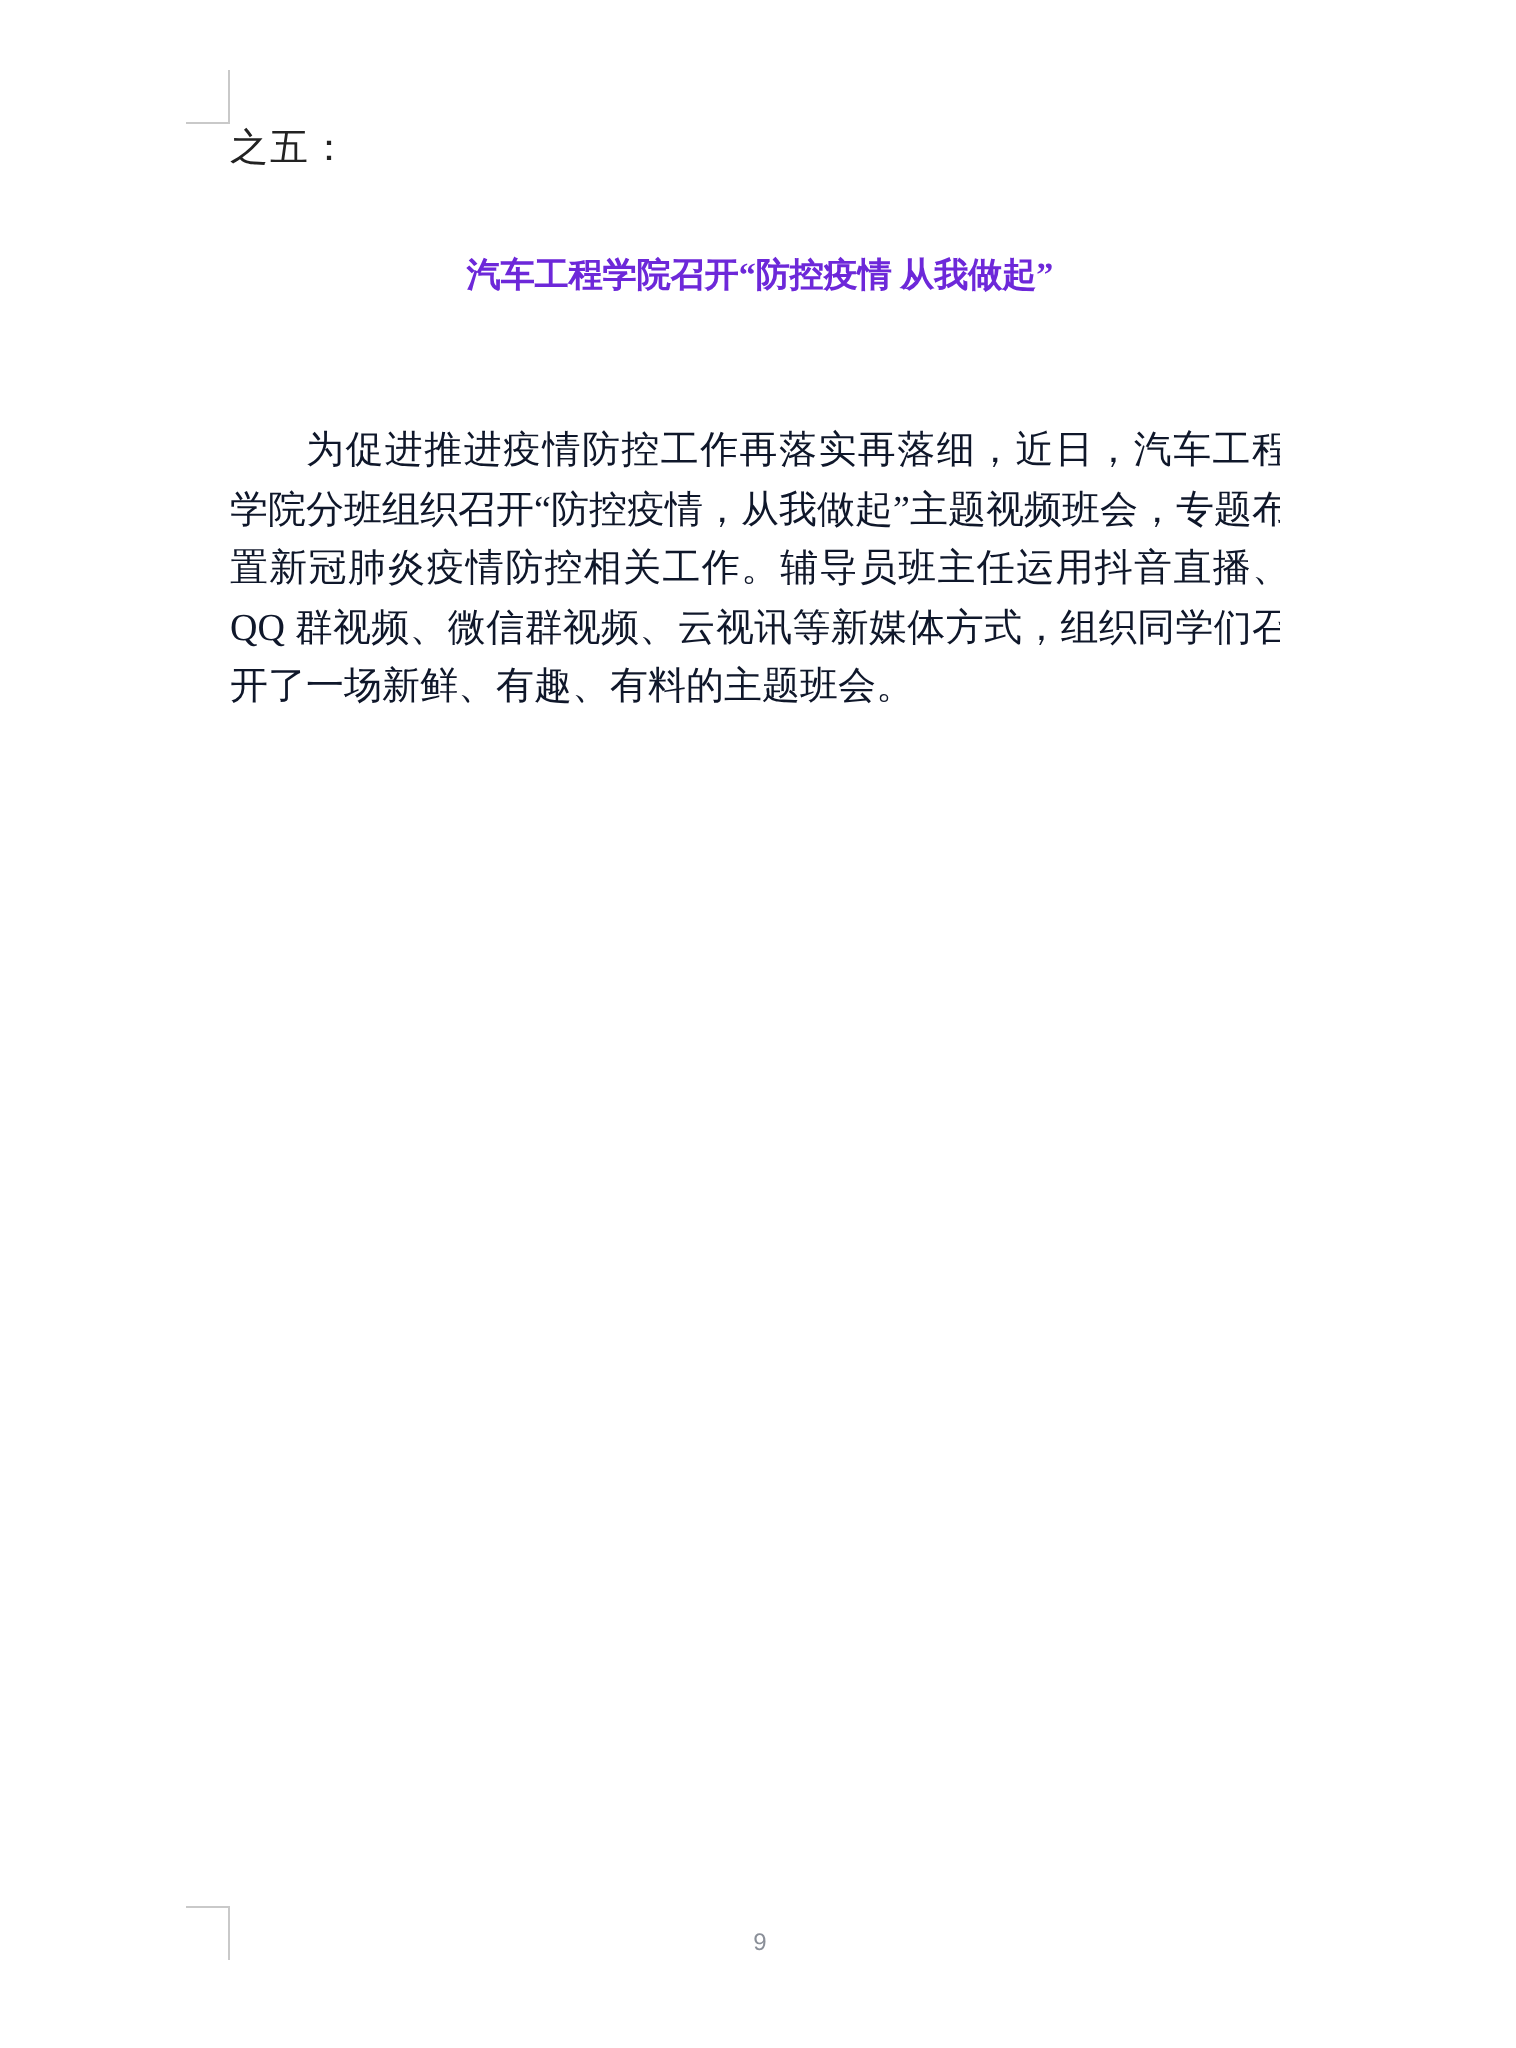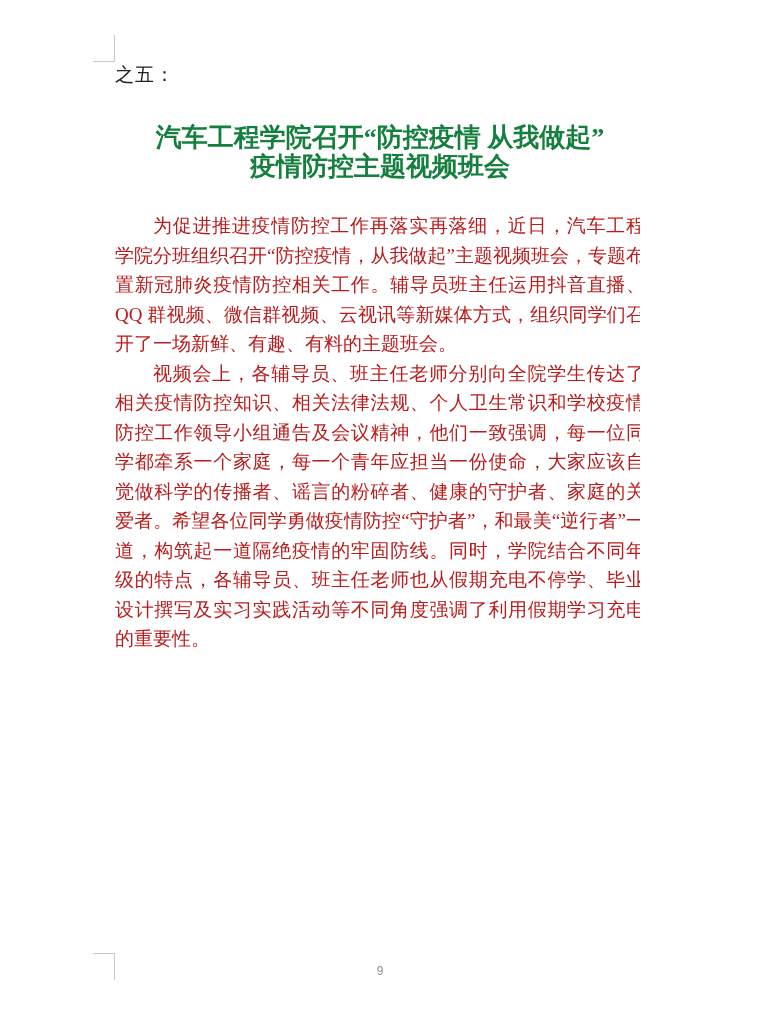--- a/index.html
+++ b/index.html
@@ -33,33 +33,33 @@
     letter-spacing: 1px;
     color: #222222;
   }
   .title {
     position: absolute;
     left: 115px;
     top: 123px;
     width: 530px;
     text-align: center;
     font-weight: bold;
-    font-size: 26px;
+    font-size: 17px;
     line-height: 29px;
-    color: #15803d;
+    color: #6d28d9;
   }
   .body-text {
     position: absolute;
     left: 115px;
     top: 211px;
     width: 530px;
     font-size: 19px;
     line-height: 29.5px;
     text-align: justify;
-    color: #b91c1c;
+    color: #0f172a;
   }
   .body-text p {
     margin: 0;
     text-indent: 2em;
   }
   .page-number {
     position: absolute;
     left: 115px;
     top: 964px;
     width: 530px;
@@ -76,23 +76,21 @@
 
   <div class="crop crop-tl"></div>
   <div class="crop crop-tr"></div>
   <div class="crop crop-bl"></div>
   <div class="crop crop-br"></div>
 
   <div class="series-label">之五：</div>
 
   <div class="title">
     <div>汽车工程学院召开“防控疫情 从我做起”</div>
-    <div>疫情防控主题视频班会</div>
   </div>
 
   <div class="body-text">
     <p>为促进推进疫情防控工作再落实再落细，近日，汽车工程学院分班组织召开“防控疫情，从我做起”主题视频班会，专题布置新冠肺炎疫情防控相关工作。辅导员班主任运用抖音直播、QQ 群视频、微信群视频、云视讯等新媒体方式，组织同学们召开了一场新鲜、有趣、有料的主题班会。</p>
-    <p>视频会上，各辅导员、班主任老师分别向全院学生传达了相关疫情防控知识、相关法律法规、个人卫生常识和学校疫情防控工作领导小组通告及会议精神，他们一致强调，每一位同学都牵系一个家庭，每一个青年应担当一份使命，大家应该自觉做科学的传播者、谣言的粉碎者、健康的守护者、家庭的关爱者。希望各位同学勇做疫情防控“守护者”，和最美“逆行者”一道，构筑起一道隔绝疫情的牢固防线。同时，学院结合不同年级的特点，各辅导员、班主任老师也从假期充电不停学、毕业设计撰写及实习实践活动等不同角度强调了利用假期学习充电的重要性。</p>
   </div>
 
   <div class="page-number">9</div>
 
 </div>
 
 </body></html>

